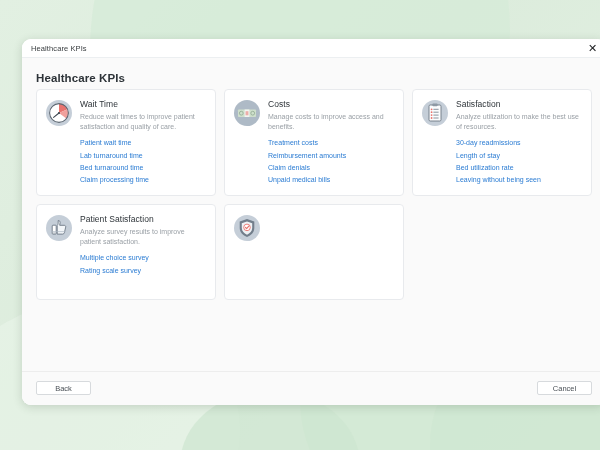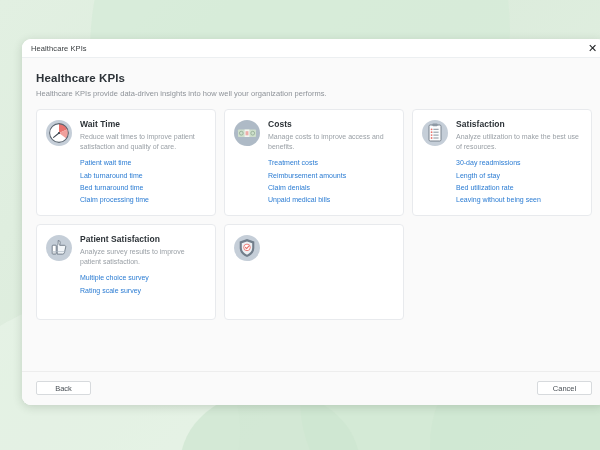--- a/index.html
+++ b/index.html
@@ -144,21 +144,21 @@
     flex: 0 0 26px;
     width: 26px; height: 26px;
     margin-top: 1px;
   }
   .card-icon svg { display: block; width: 26px; height: 26px; }
 
   .card-main { flex: 1 1 auto; min-width: 0; }
 
   .card-title {
     font-size: 8.5px;
-    font-weight: bold;
+    font-weight: normal;
     color: #2d3338;
     margin-bottom: 3px;
     letter-spacing: .05px;
   }
   .card-desc {
     font-size: 7px;
     line-height: 1.45;
     color: #9aa0a6;
     margin-bottom: 7px;
   }
@@ -212,21 +212,20 @@
 <div class="window">
 
   <div class="titlebar">
     <span class="titlebar-text">Healthcare KPIs</span>
     <span class="close-btn">✕</span>
   </div>
 
   <div class="dialog-body">
 
     <div class="page-title">Healthcare KPIs</div>
-    <div class="page-subtitle">Healthcare KPIs provide data-driven insights into how well your organization performs.</div>
 
     <div class="card-grid">
 
       <div class="card">
         <div class="card-icon">
           <svg viewBox="0 0 26 26">
             <circle cx="13" cy="13" r="13" fill="#c5ced8"></circle>
             <circle cx="13" cy="13" r="10" fill="#ffffff"></circle>
             <path d="M13 13 L13 3.6 A9.4 9.4 0 0 1 21.6 9.3 Z" fill="#e8736e"></path>
             <path d="M13 13 L21.6 9.3 A9.4 9.4 0 0 1 20.3 18.6 Z" fill="#f0a09c"></path>

